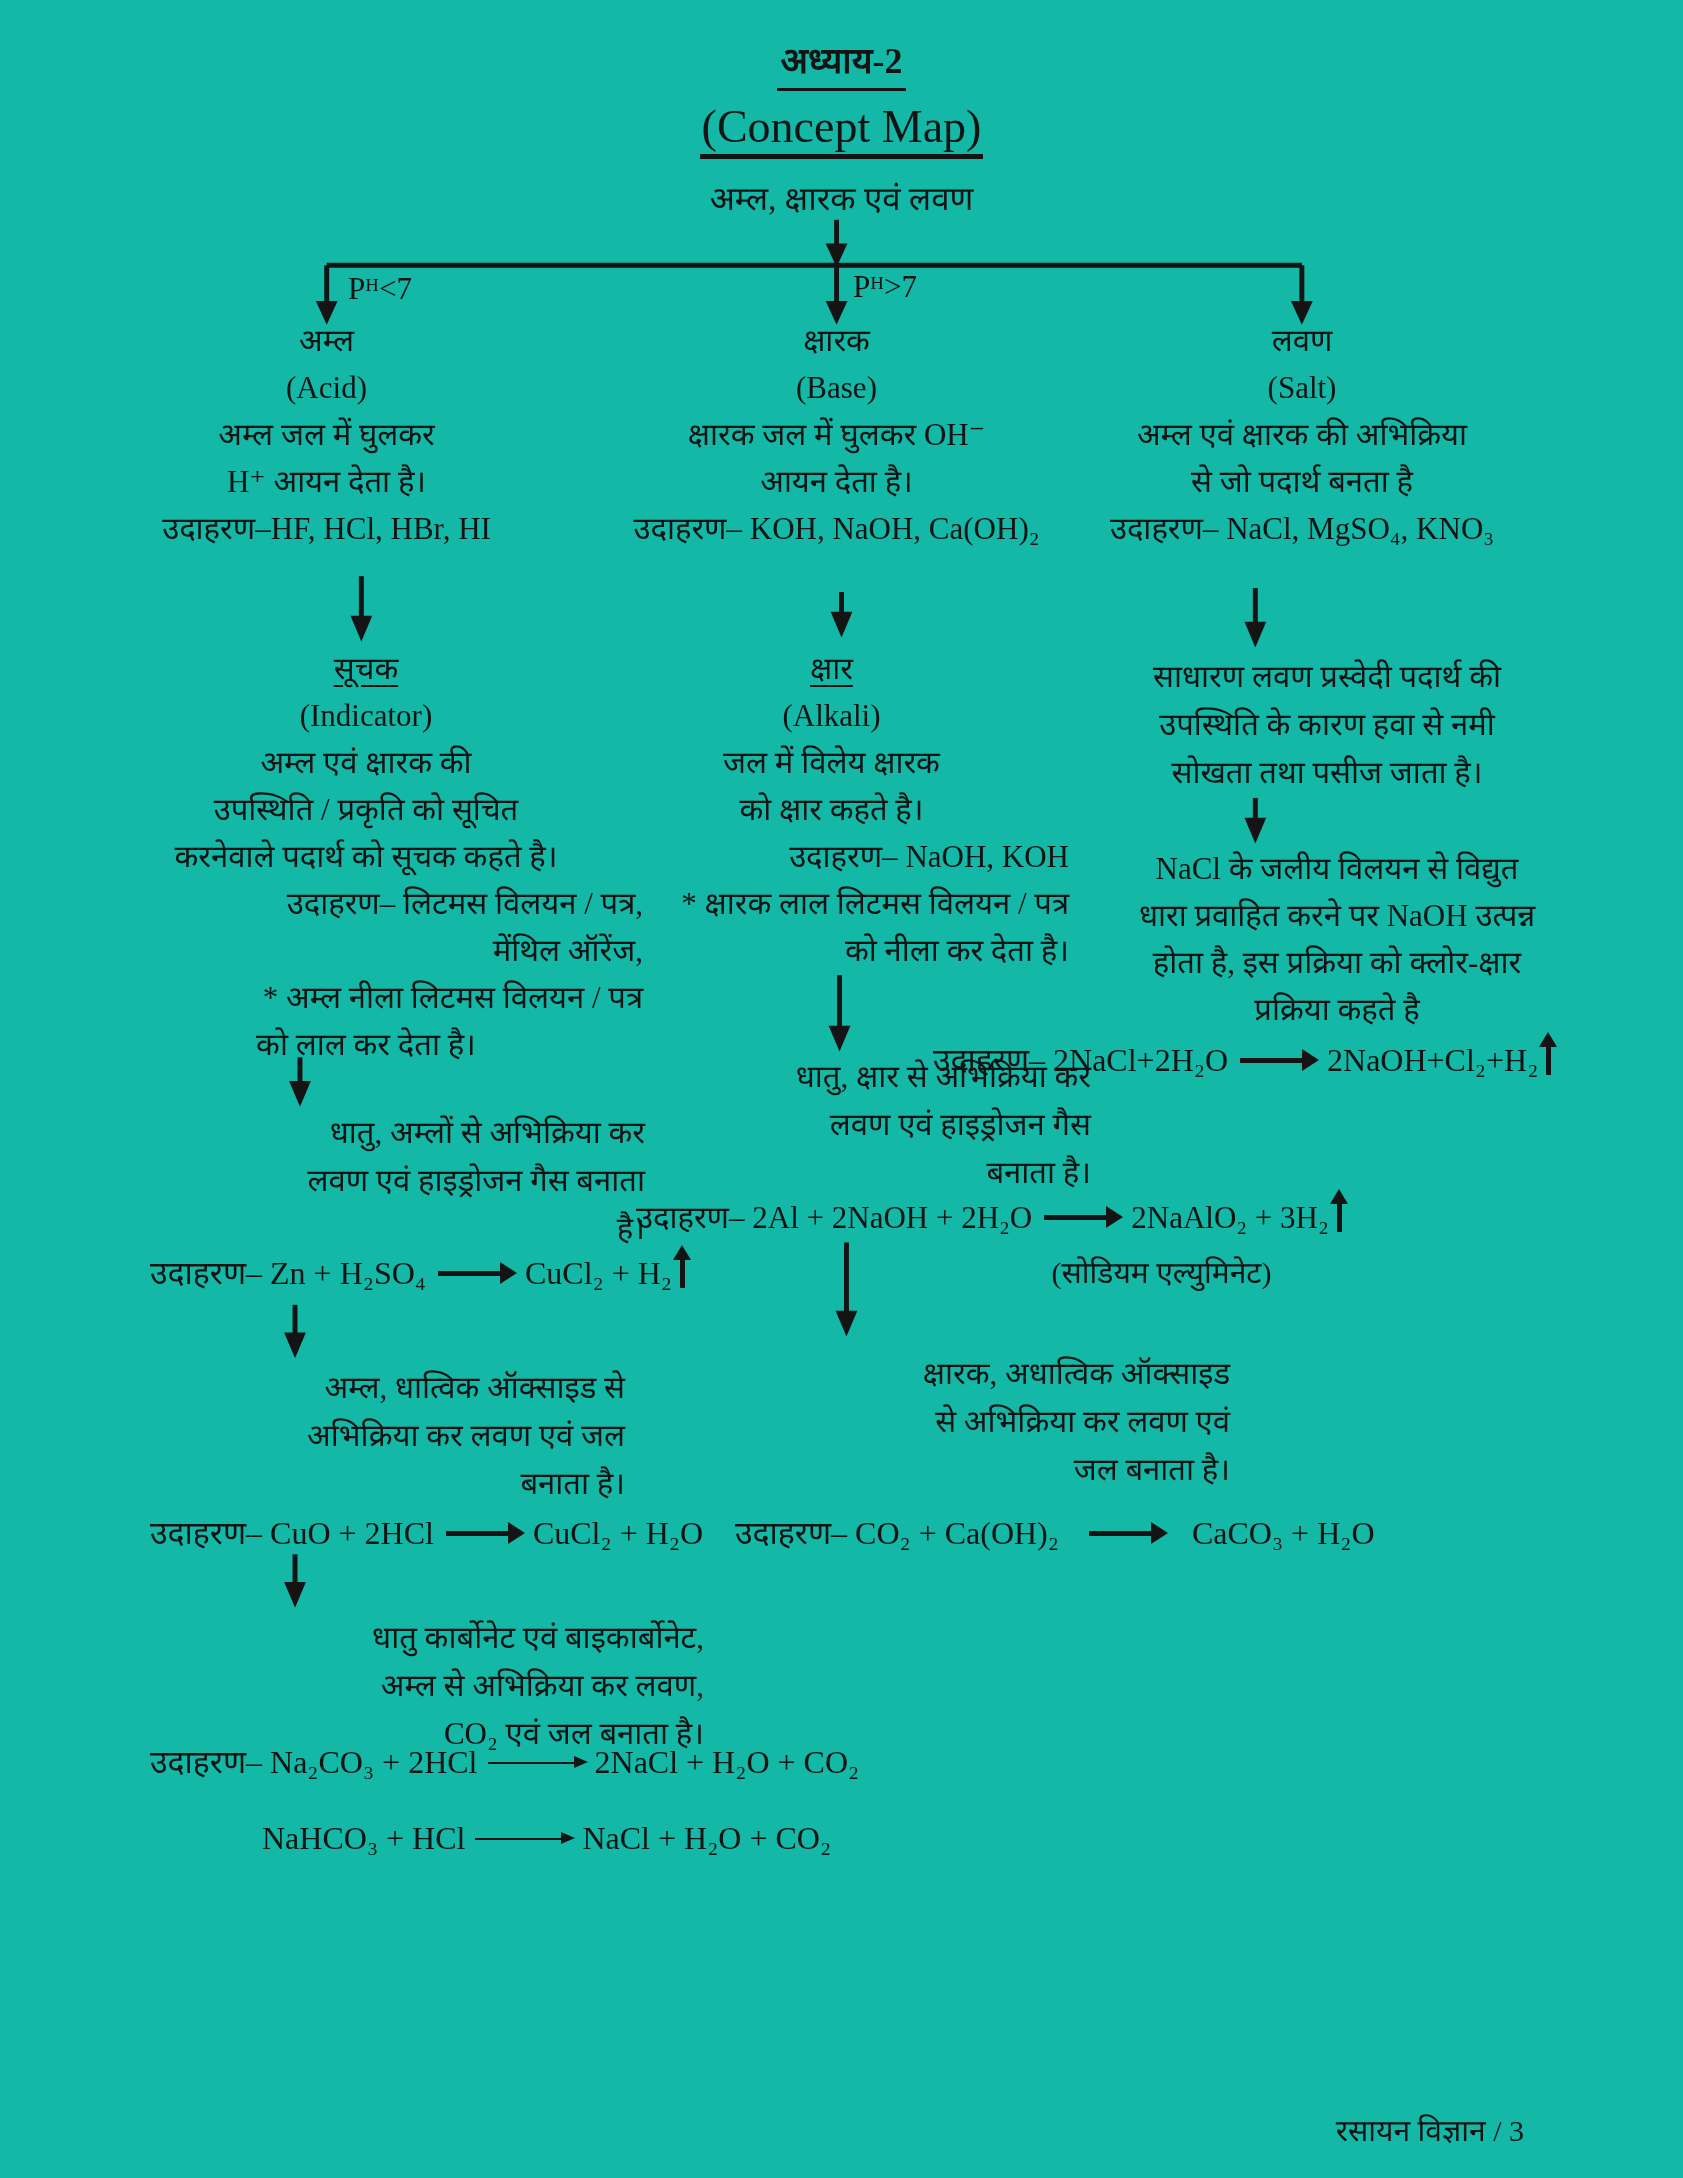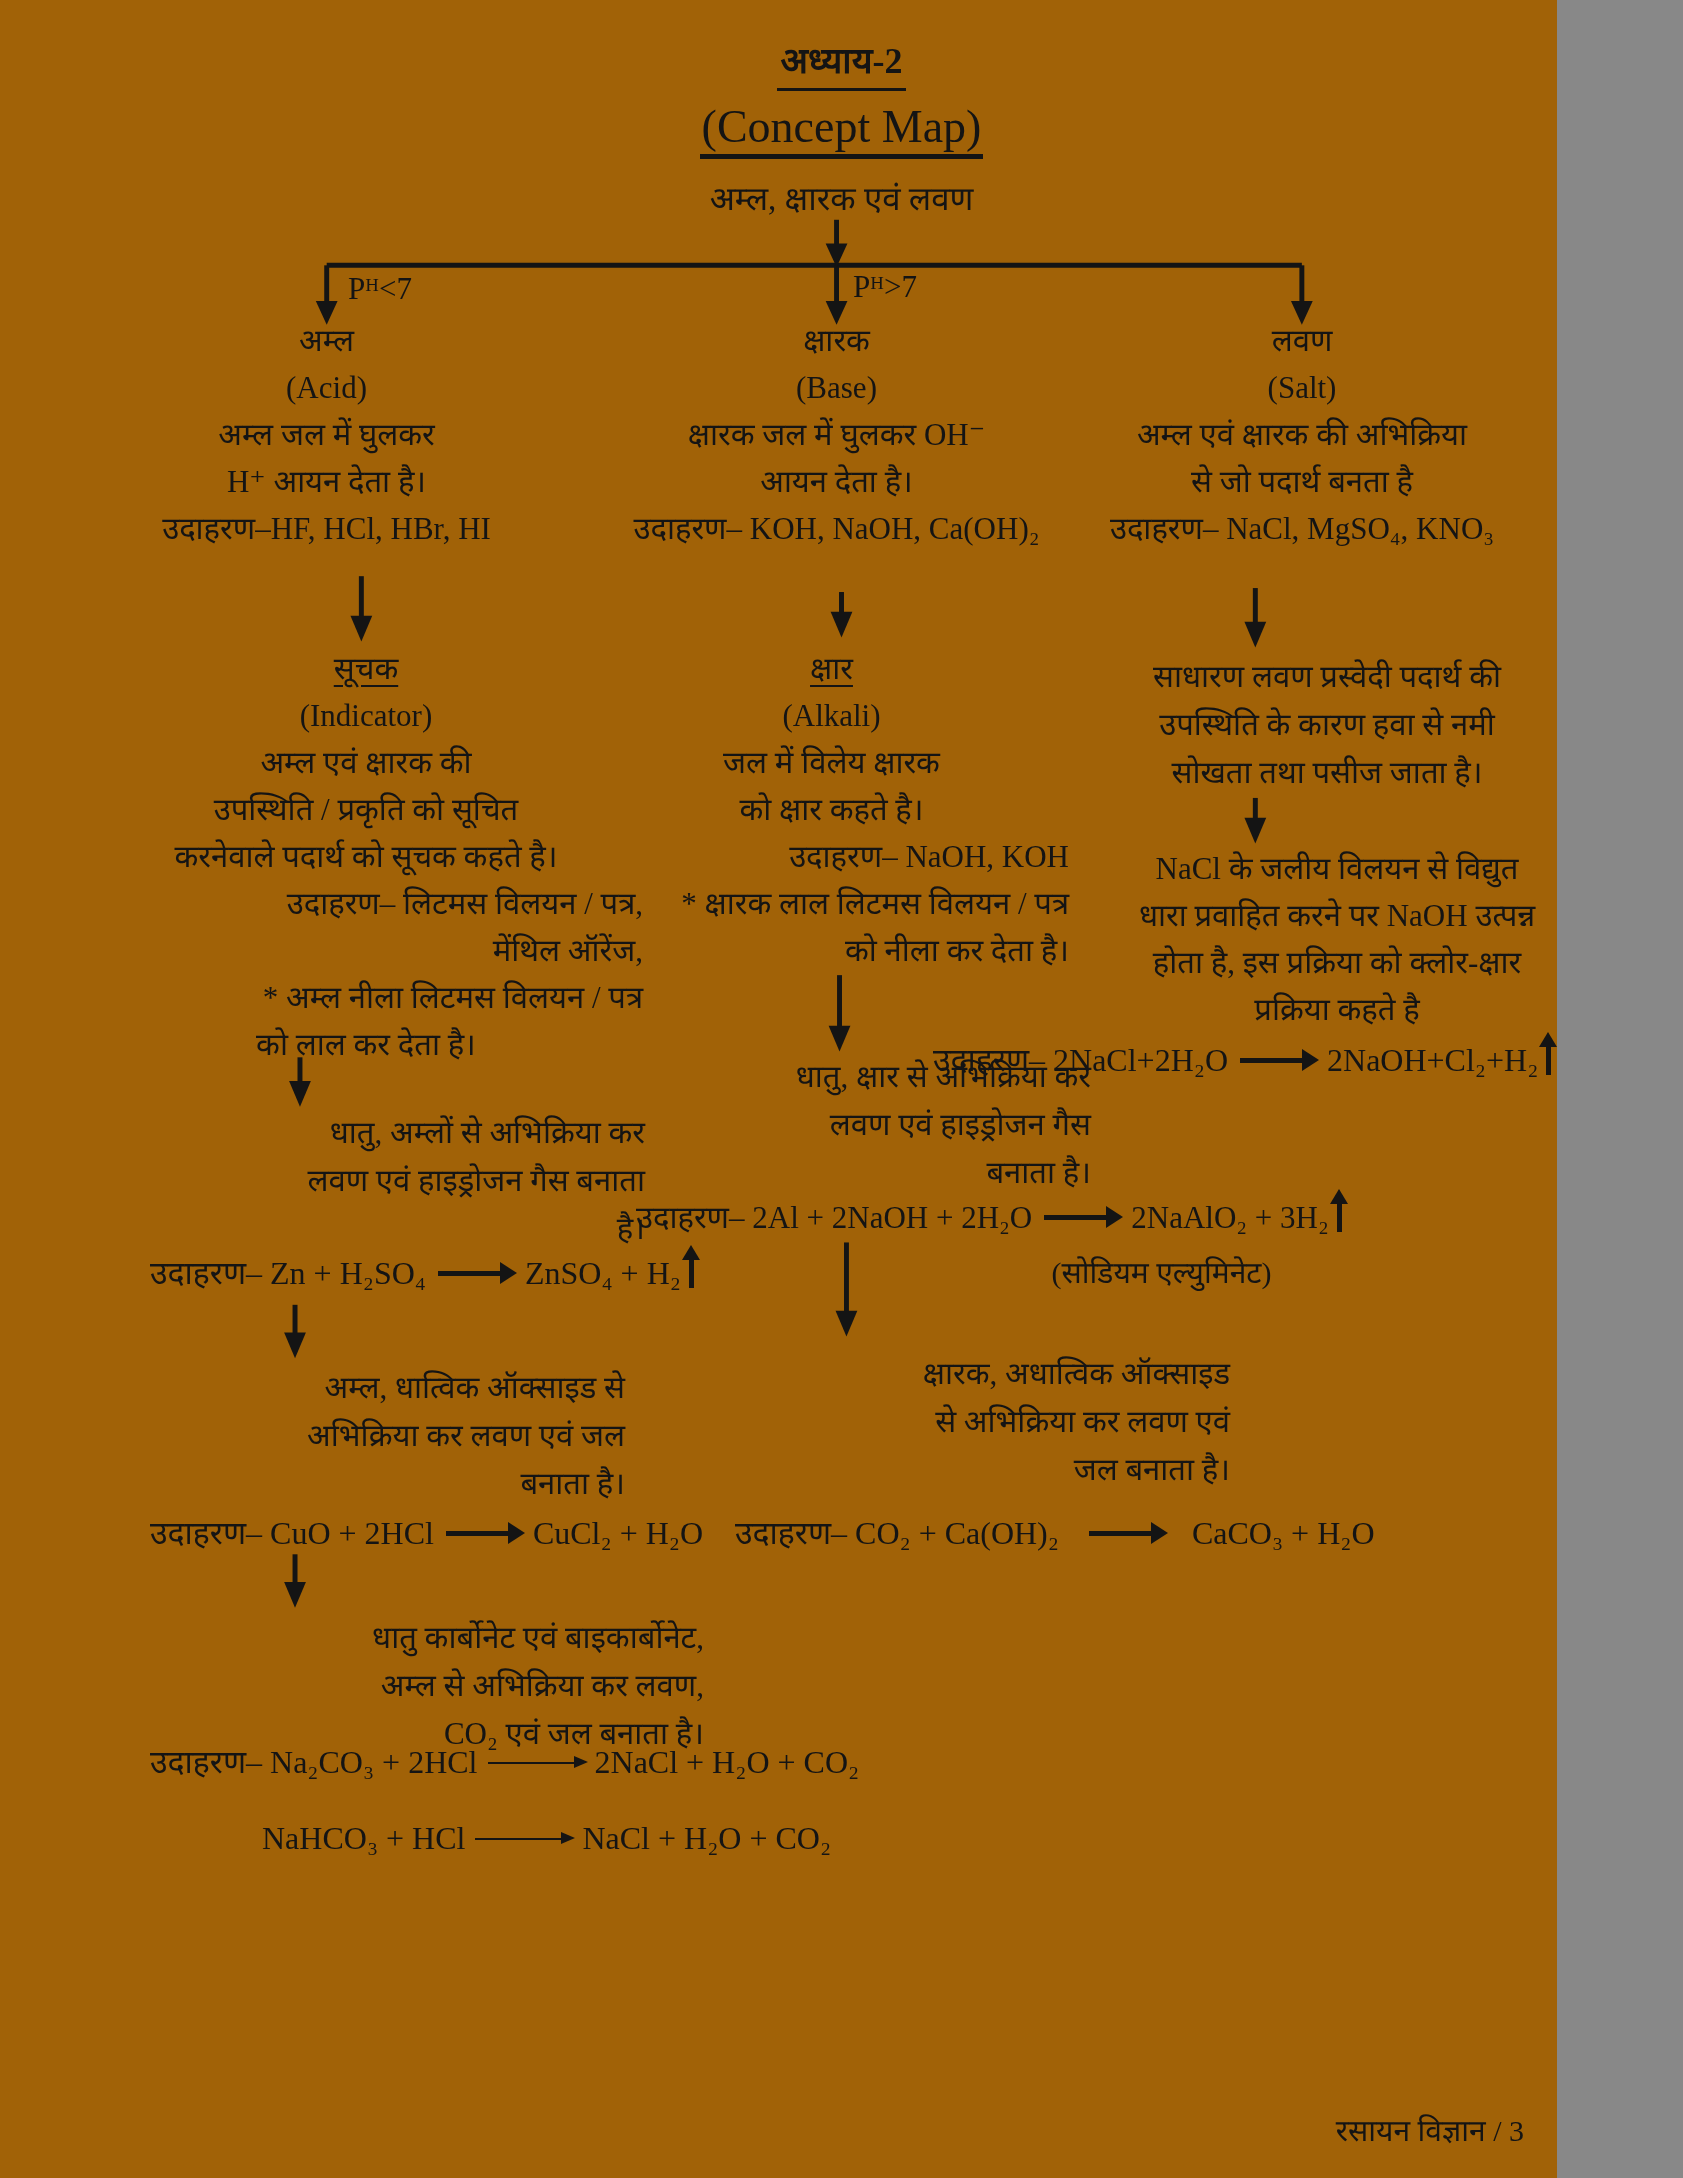--- a/index.html
+++ b/index.html
@@ -1,16 +1,16 @@
 <!DOCTYPE html>
 <html><head>
 <meta charset="utf-8">
 <style>
   html,body{margin:0;padding:0;background:#888;}
-  #page{position:relative;width:1557px;height:2178px;background:#a16207;overflow:hidden;
+  #page{position:relative;width:1683px;height:2178px;background:#14b8a6;overflow:hidden;
         font-family:"Liberation Serif","DejaVu Serif","DejaVu Sans",serif;color:#141414;}
   .abs{position:absolute;}
   .blk{position:absolute;font-size:31px;line-height:47px;}
   .c{text-align:center;}
   .l{text-align:right;}
   .r{text-align:right;}
   .u{text-decoration:underline;text-decoration-thickness:2px;text-underline-offset:6px;}
   .pad60{padding-left:59px;}
   .pad35{padding-left:35px;}
   .pad25{padding-left:25px;}
@@ -152,21 +152,21 @@
     <span>उदाहरण– 2Al + 2NaOH + 2H₂O</span><span class="arrR"></span><span>2NaAlO₂ + 3H₂</span><span class="arrU"></span>
   </div>
   <div class="blk c" style="left:1033px;top:1249px;width:257px;font-size:30px;">(सोडियम एल्युमिनेट)</div>
 
   <div class="blk l" style="left:150px;top:1109px;width:495px;line-height:48px;">
     <div>धातु, अम्लों से अभिक्रिया कर</div>
     <div>लवण एवं हाइड्रोजन गैस बनाता</div>
     <div>है।</div>
   </div>
   <div class="eq" style="left:150px;top:1249px;">
-    <span>उदाहरण– Zn + H₂SO₄</span><span class="arrR"></span><span>ZnSO₄ + H₂</span><span class="arrU"></span>
+    <span>उदाहरण– Zn + H₂SO₄</span><span class="arrR"></span><span>CuCl₂ + H₂</span><span class="arrU"></span>
   </div>
 
   <div class="blk l" style="left:150px;top:1364px;width:475px;line-height:48px;">
     <div>अम्ल, धात्विक ऑक्साइड से</div>
     <div>अभिक्रिया कर लवण एवं जल</div>
     <div>बनाता है।</div>
   </div>
   <div class="eq" style="left:150px;top:1509px;">
     <span>उदाहरण– CuO + 2HCl</span><span class="arrR"></span><span>CuCl₂ + H₂O</span>
   </div>

